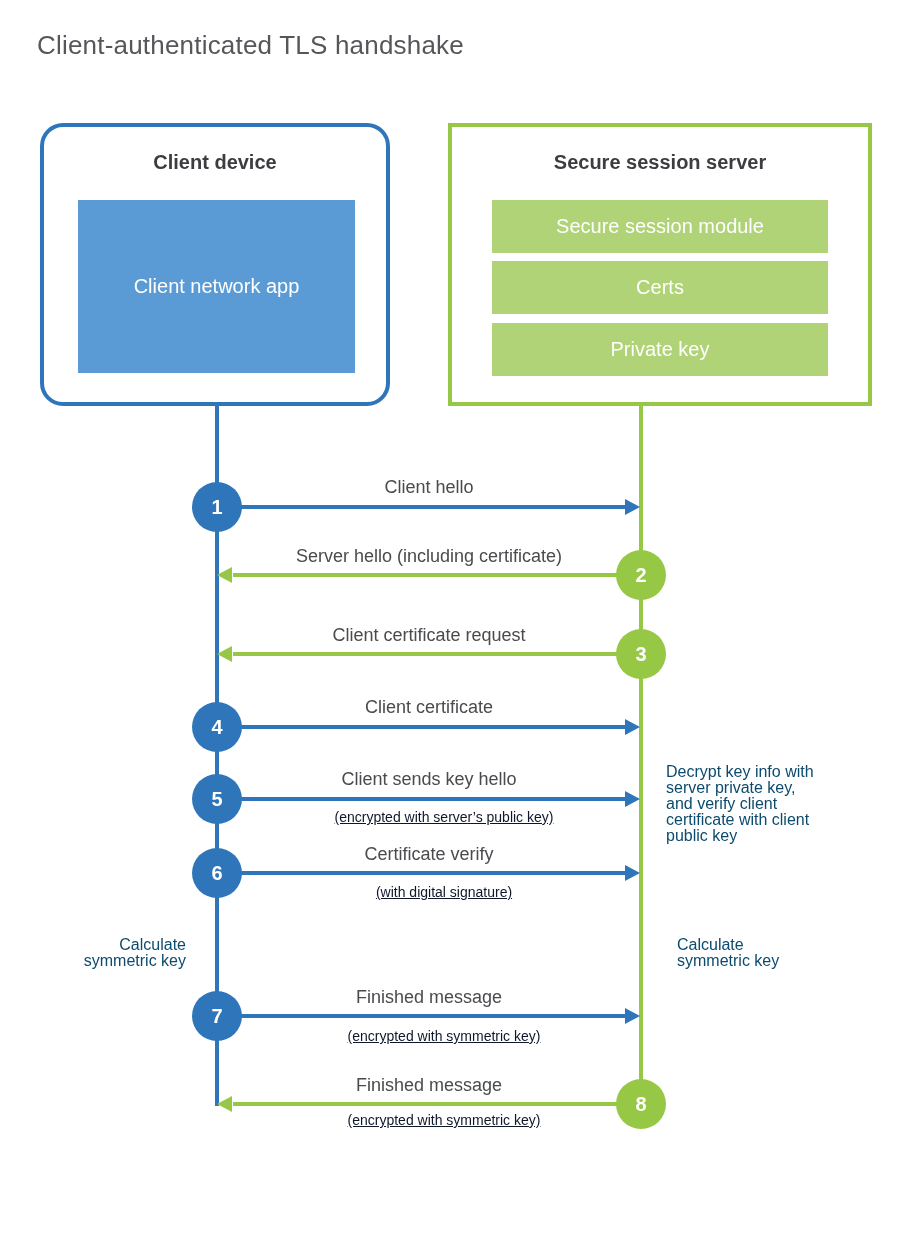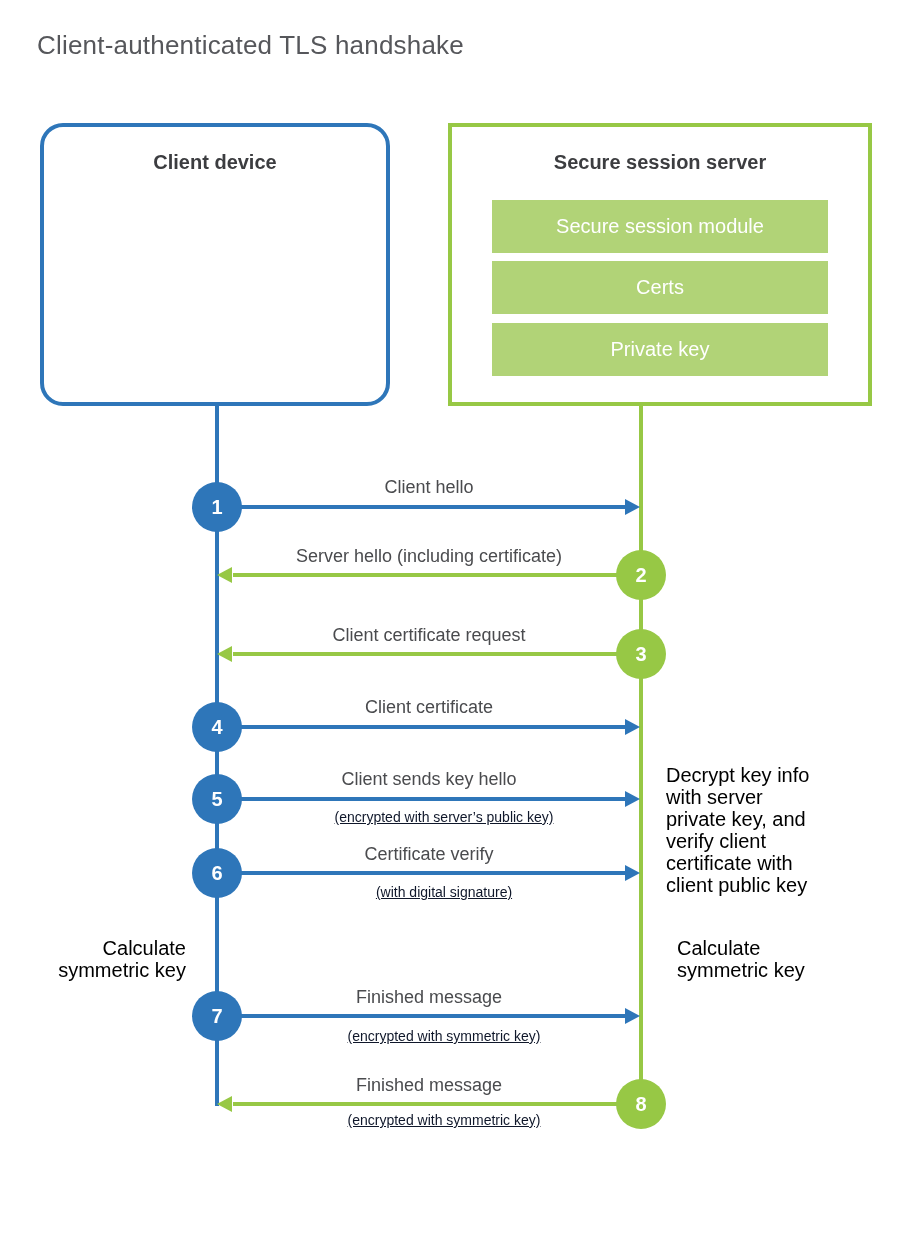--- a/index.html
+++ b/index.html
@@ -42,34 +42,37 @@
   .arrow-head{position:absolute;width:0;height:0;border-top:8px solid transparent;
               border-bottom:8px solid transparent;}
   .arrow-head.right{left:625px;border-left:15px solid var(--blue);}
   .arrow-head.left{left:217px;border-right:15px solid var(--green);}
 
   .msg-label{position:absolute;left:217px;width:424px;text-align:center;
              font-size:18px;color:#4a4b4e;}
   .msg-sub{position:absolute;left:232px;width:424px;text-align:center;
            font-size:14px;color:#0f172a;text-decoration:underline;}
 
-  .side-note{position:absolute;font-size:20px;line-height:22px;color:#000000;}
+  .side-note{position:absolute;font-size:16px;line-height:16px;color:#0c4a6e;}
   .note-decrypt{left:666px;top:764px;width:160px;text-align:left;}
   .note-calc-left{left:46px;top:937px;width:140px;text-align:right;}
   .note-calc-right{left:677px;top:937px;width:140px;text-align:left;}
 </style>
 </head>
 <body>
 
 <div id="page">
 
   <div class="page-title">Client-authenticated TLS handshake</div>
 
   <div class="actor-box blue">
     <div class="actor-title">Client device</div>
+    <div class="app-box">
+      <span>Client network app</span>
+    </div>
   </div>
 
   <div class="actor-box green">
     <div class="actor-title">Secure session server</div>
     <div class="server-bar" style="top:73px;">
       <span>Secure session module</span>
     </div>
     <div class="server-bar" style="top:134px;">
       <span>Certs</span>
     </div>

